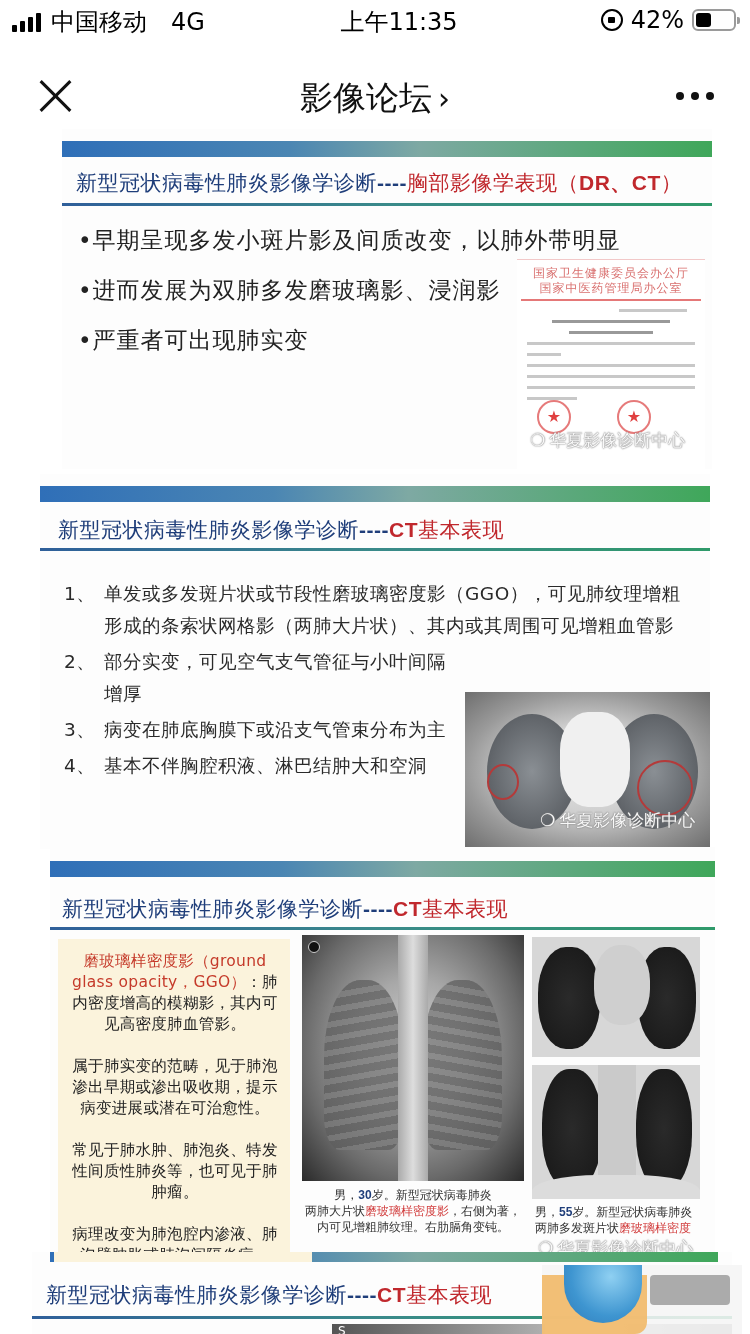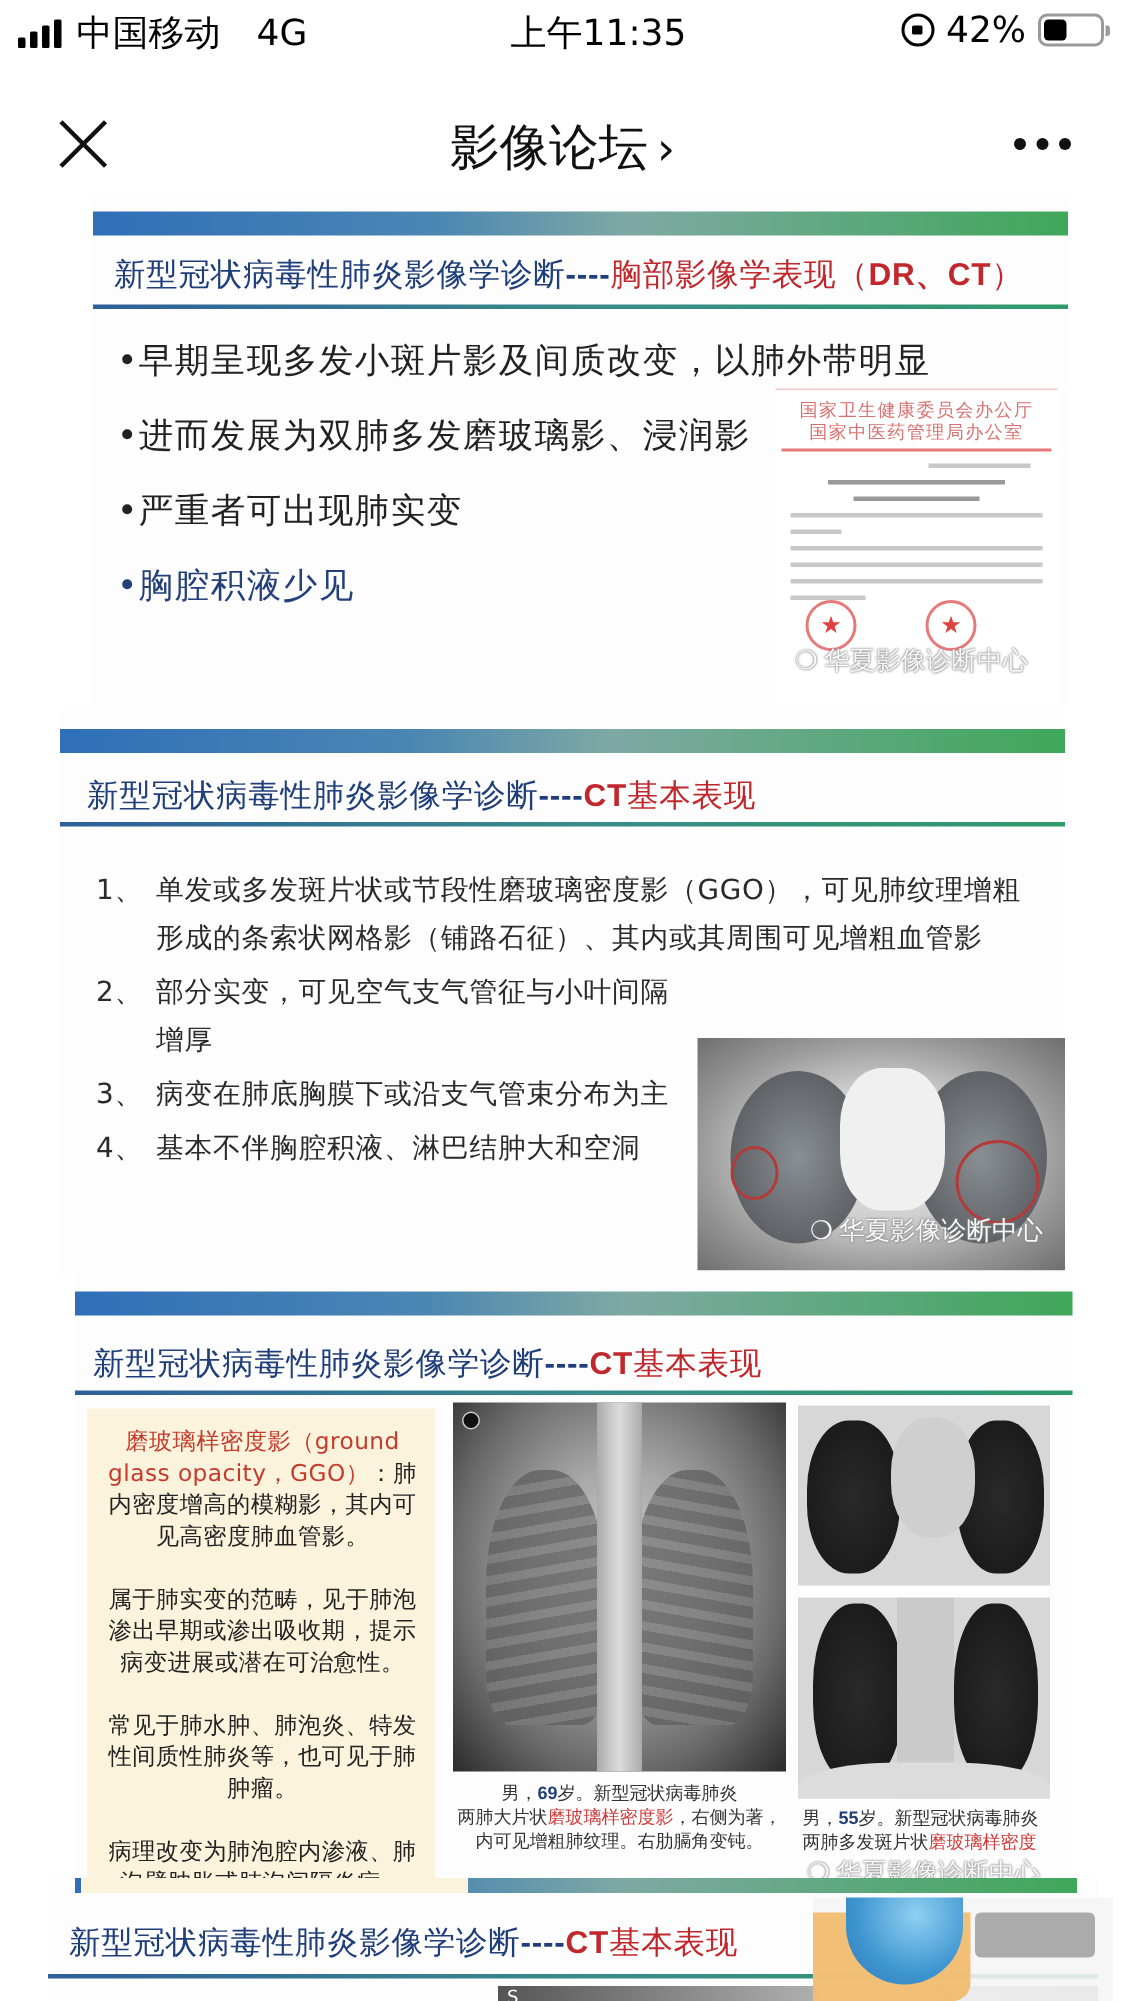--- a/index.html
+++ b/index.html
@@ -153,21 +153,20 @@
   <div class="slide" id="s1">
     <div class="bar"></div>
     <div class="title">
       <span>新型冠状病毒性肺炎影像学诊断</span><span class="sep">----</span><span class="red"><span>胸部影像学表现（</span><b>DR、CT</b><span>）</span></span>
     </div>
     <div class="title-line"></div>
     <ul class="bullets1">
       <li>•早期呈现多发小斑片影及间质改变，以肺外带明显</li>
       <li>•进而发展为双肺多发磨玻璃影、浸润影</li>
       <li>•严重者可出现肺实变</li>
-      <li class="blue">•胸腔积液少见</li>
     </ul>
     <div class="doc-card">
       <div class="h" style="margin-top:6px">国家卫生健康委员会办公厅</div>
       <div class="h">国家中医药管理局办公室</div>
       <div class="rule"></div>
       <div class="lines">
         <div style="width:40%;margin-left:55%"></div>
         <div style="width:70%;margin-left:15%;background:#999"></div>
         <div style="width:50%;margin-left:25%;background:#999"></div>
         <div></div>
@@ -188,21 +187,21 @@
 
   <div class="slide" id="s2">
     <div class="bar"></div>
     <div class="title">
       <span>新型冠状病毒性肺炎影像学诊断</span><span class="sep">----</span><span class="red"><b>CT</b><span>基本表现</span></span>
     </div>
     <div class="title-line"></div>
     <div class="numlist">
       <div class="item">
           <span class="n">1、</span>
-          <span>单发或多发斑片状或节段性磨玻璃密度影（GGO），可见肺纹理增粗形成的条索状网格影（铺路石征）、其内或其周围可见增粗血管影</span>
+          <span>单发或多发斑片状或节段性磨玻璃密度影（GGO），可见肺纹理增粗形成的条索状网格影（两肺大片状）、其内或其周围可见增粗血管影</span>
         </div>
       <div class="item gap" style="width:400px">
           <span class="n">2、</span>
           <span>部分实变，可见空气支气管征与小叶间隔增厚</span>
         </div>
       <div class="item gap" style="width:400px">
           <span class="n">3、</span>
           <span>病变在肺底胸膜下或沿支气管束分布为主</span>
         </div>
       <div class="item gap" style="width:400px">
@@ -245,21 +244,21 @@
       <div class="lung" style="left:106px;top:10px;width:58px;height:102px"></div>
       <div class="heart"></div>
     </div>
     <div class="ct3">
       <div class="lung" style="left:10px;top:4px;width:60px;height:120px"></div>
       <div class="lung" style="left:104px;top:4px;width:56px;height:120px"></div>
       <div class="med"></div>
       <div class="liver"></div>
     </div>
     <div class="caption cap1">
-      <div><span>男，</span><span class="num">69</span><span>岁。新型冠状病毒肺炎</span></div>
+      <div><span>男，</span><span class="num">30</span><span>岁。新型冠状病毒肺炎</span></div>
       <div><span>两肺大片状</span><span class="red">磨玻璃样密度影</span><span>，右侧为著，</span></div>
       <div>内可见增粗肺纹理。右肋膈角变钝。</div>
     </div>
     <div class="caption cap2">
       <div><span>男，</span><span class="num">55</span><span>岁。新型冠状病毒肺炎</span></div>
       <div><span>两肺多发斑片状</span><span class="red">磨玻璃样密度</span></div>
     </div>
     <div class="watermark" style="left:488px;top:390px">
       <span class="wx">❍</span><span>华夏影像诊断中心</span>
     </div>

